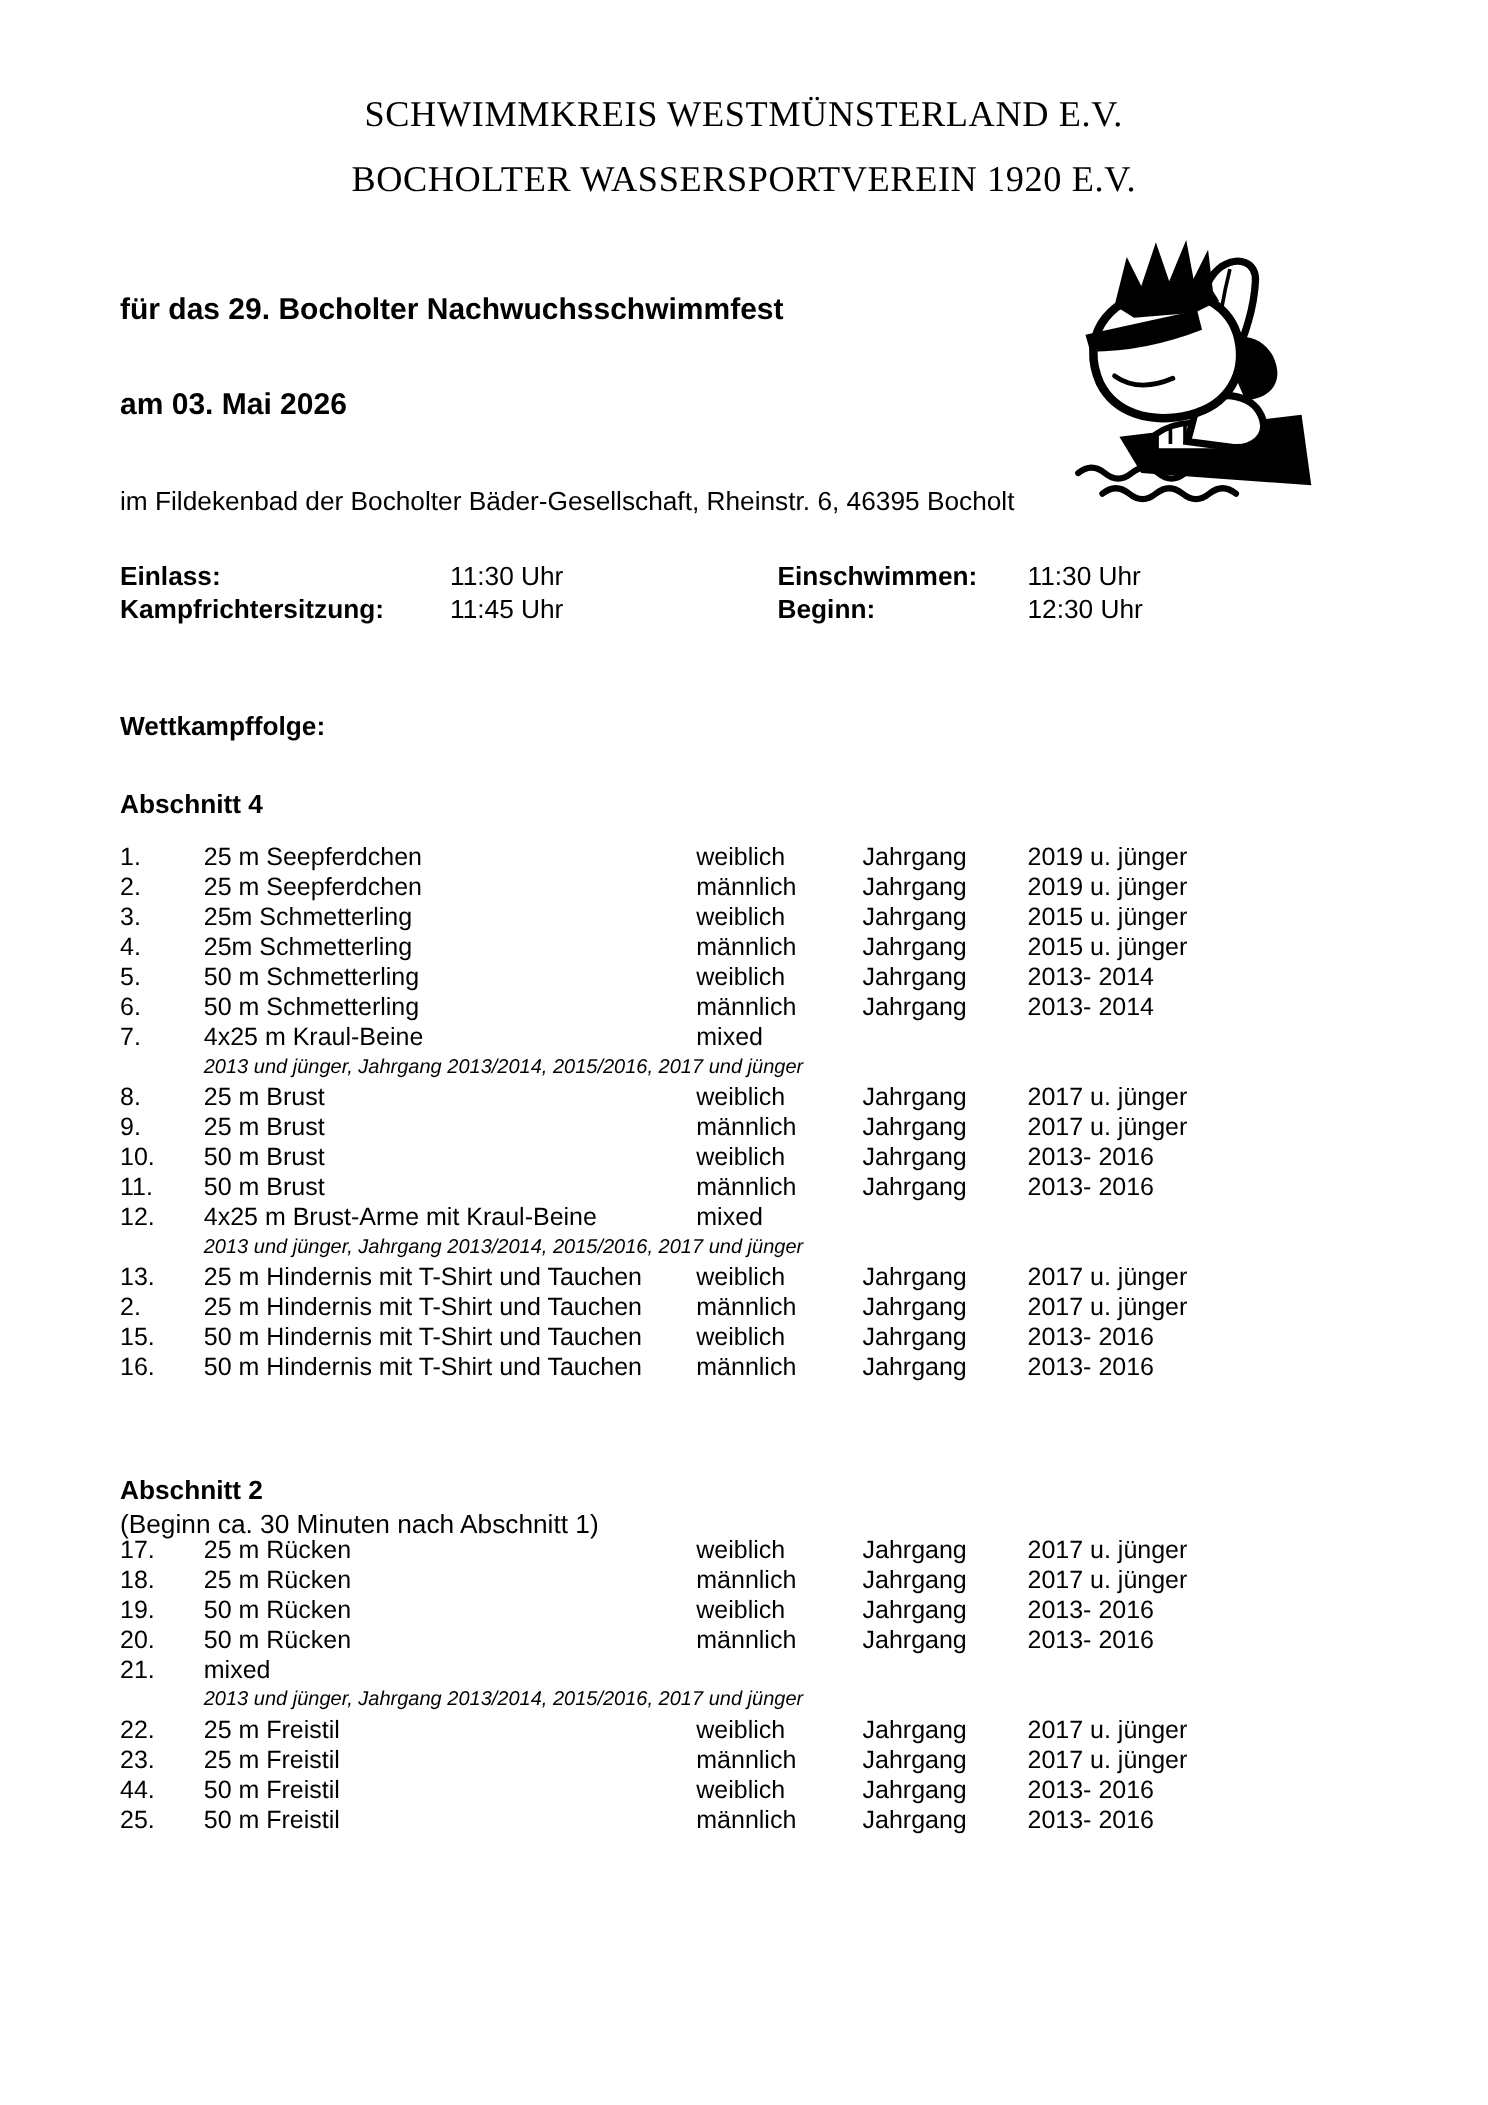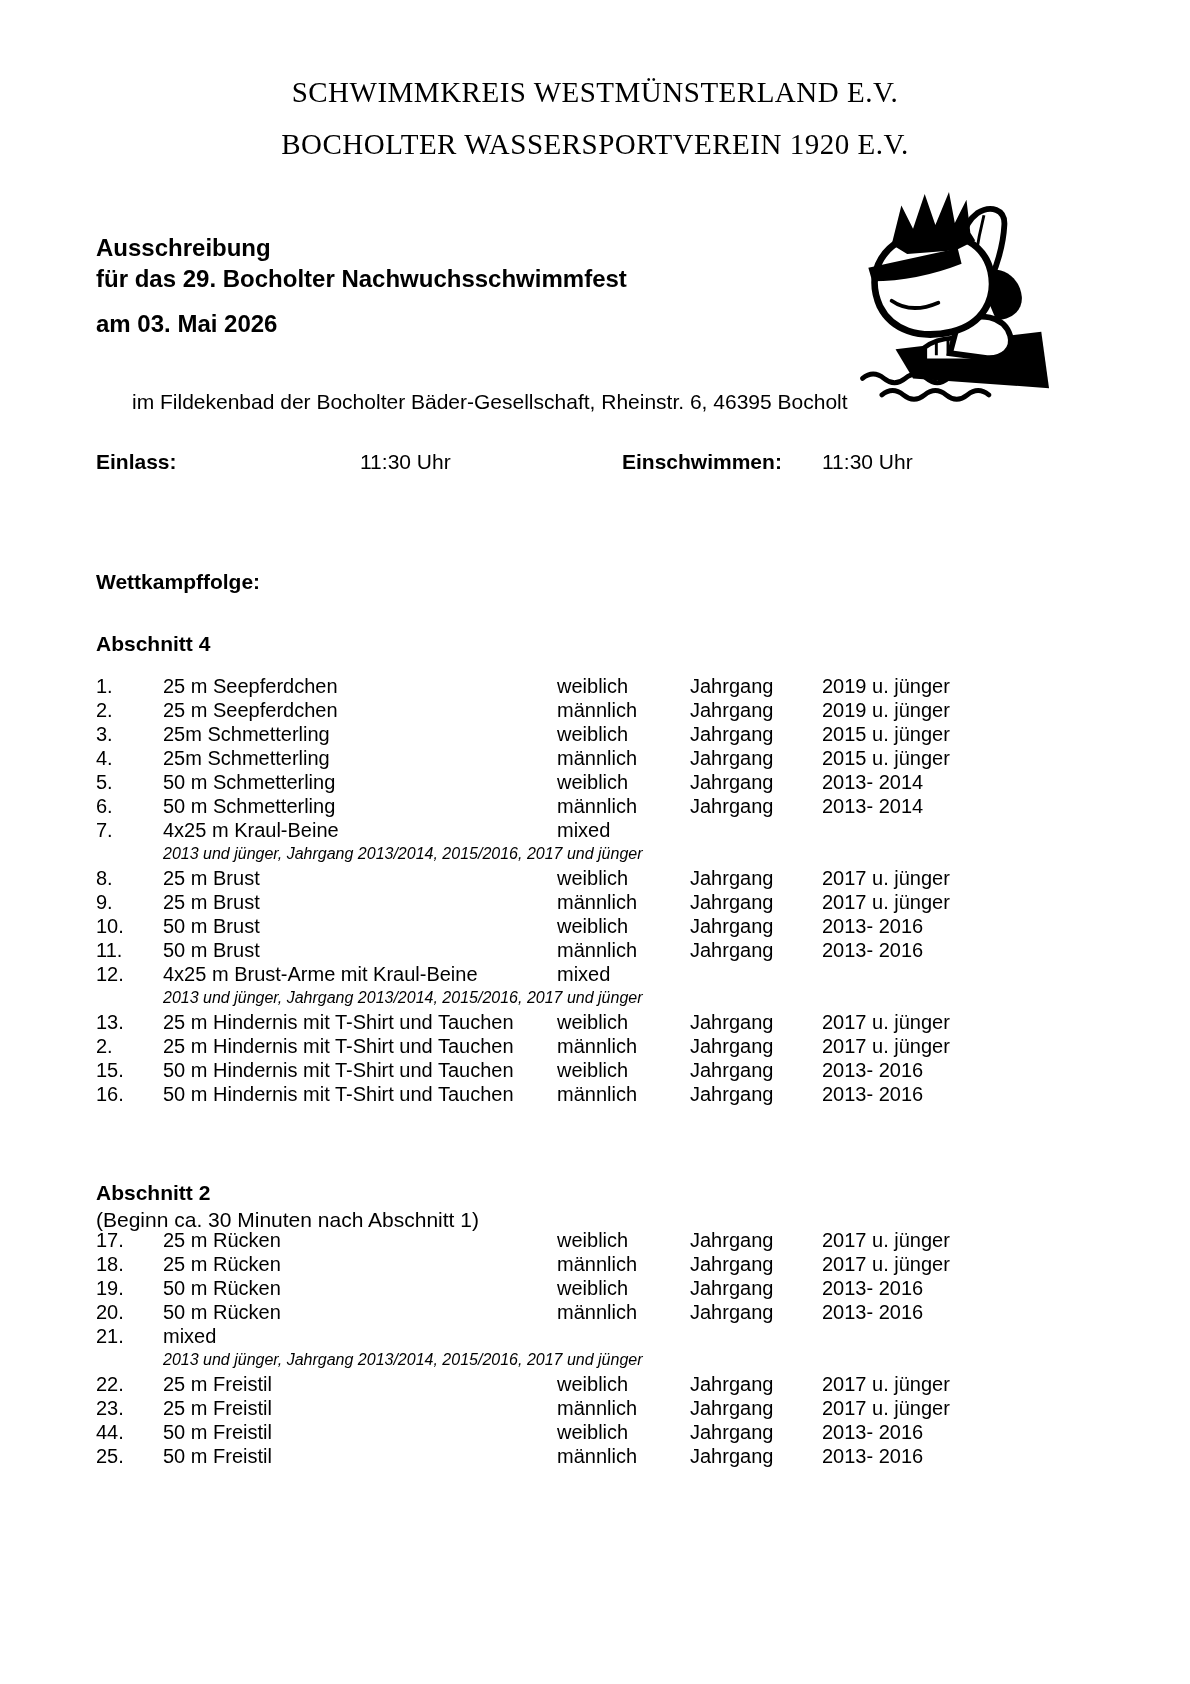--- a/index.html
+++ b/index.html
@@ -12,21 +12,21 @@
   .org-title {
     position:absolute; left:30px; width:1130px; text-align:center;
     font-family:"Liberation Serif", serif;
     font-size:29px; letter-spacing:0.5px; white-space:nowrap;
   }
   .org-title.l1 { top:76px; }
   .org-title.l2 { top:128px; }
   .logo { position:absolute; left:812px; top:180px; width:272px; height:224px; }
   .announce { position:absolute; left:96px; top:232px; font-size:24px; font-weight:bold; line-height:31px; }
   .date-line { position:absolute; left:96px; top:310px; font-size:24px; font-weight:bold; }
-  .venue-line { position:absolute; left:96px; top:390px; font-size:21px;margin-left:36px; }
+  .venue-line { position:absolute; left:96px; top:390px; font-size:21px; }
   .schedule { position:absolute; left:96px; top:449px; width:1000px; }
   .sched-row { display:grid; grid-template-columns:264px 262px 200px auto; line-height:26px; font-size:21px; }
   .sched-label { font-weight:bold; }
   .wkf-heading { position:absolute; left:96px; top:570px; font-size:21px; font-weight:bold; }
   .section-title { font-size:21px; font-weight:bold; }
   .section1-title { position:absolute; left:96px; top:632px; }
   .section2-block { position:absolute; left:96px; top:1147px; line-height:27px;margin-top:32px; }
   .section2-sub { font-size:21px; font-weight:normal; }
   .events-list { position:absolute; left:96px; width:1020px; font-size:20px; }
   .events-list-1 { top:674px; }
@@ -62,35 +62,40 @@
 
     <path d="M82,66 L92,26 L104,50 L116,14 L127,46 L141,12 L147,44 L159,20 L163,54 L168,62 L148,72 L98,76 Z" fill="#000"></path>
 
     <path d="M58,90 L150,70 L154,86 Q108,104 62,104 Z" fill="#000"></path>
 
     <path d="M82,124 Q102,138 130,126" fill="none" stroke="#000" stroke-width="4" stroke-linecap="round"></path>
   </svg>
 </div>
 
 <div class="announce">
-  <div>Ausschreibung</div>
   <div>für das 29. Bocholter Nachwuchsschwimmfest</div>
 </div>
 
 <div class="date-line">am 03. Mai 2026</div>
 
 <div class="venue-line">im Fildekenbad der Bocholter Bäder-Gesellschaft, Rheinstr. 6, 46395 Bocholt</div>
 
 <div class="schedule">
   <div class="sched-row">
     <span class="sched-label">Einlass:</span>
     <span>11:30 Uhr</span>
     <span class="sched-label">Einschwimmen:</span>
     <span>11:30 Uhr</span>
   </div>
+  <div class="sched-row">
+    <span class="sched-label">Kampfrichtersitzung:</span>
+    <span>11:45 Uhr</span>
+    <span class="sched-label">Beginn:</span>
+    <span>12:30 Uhr</span>
+  </div>
 </div>
 
 <div class="wkf-heading">Wettkampffolge:</div>
 
 <div class="section-title section1-title">Abschnitt 4</div>
 
 <div class="events-list events-list-1">
     <div class="event-row">
       <span>1.</span>
       <span>25 m Seepferdchen</span>

